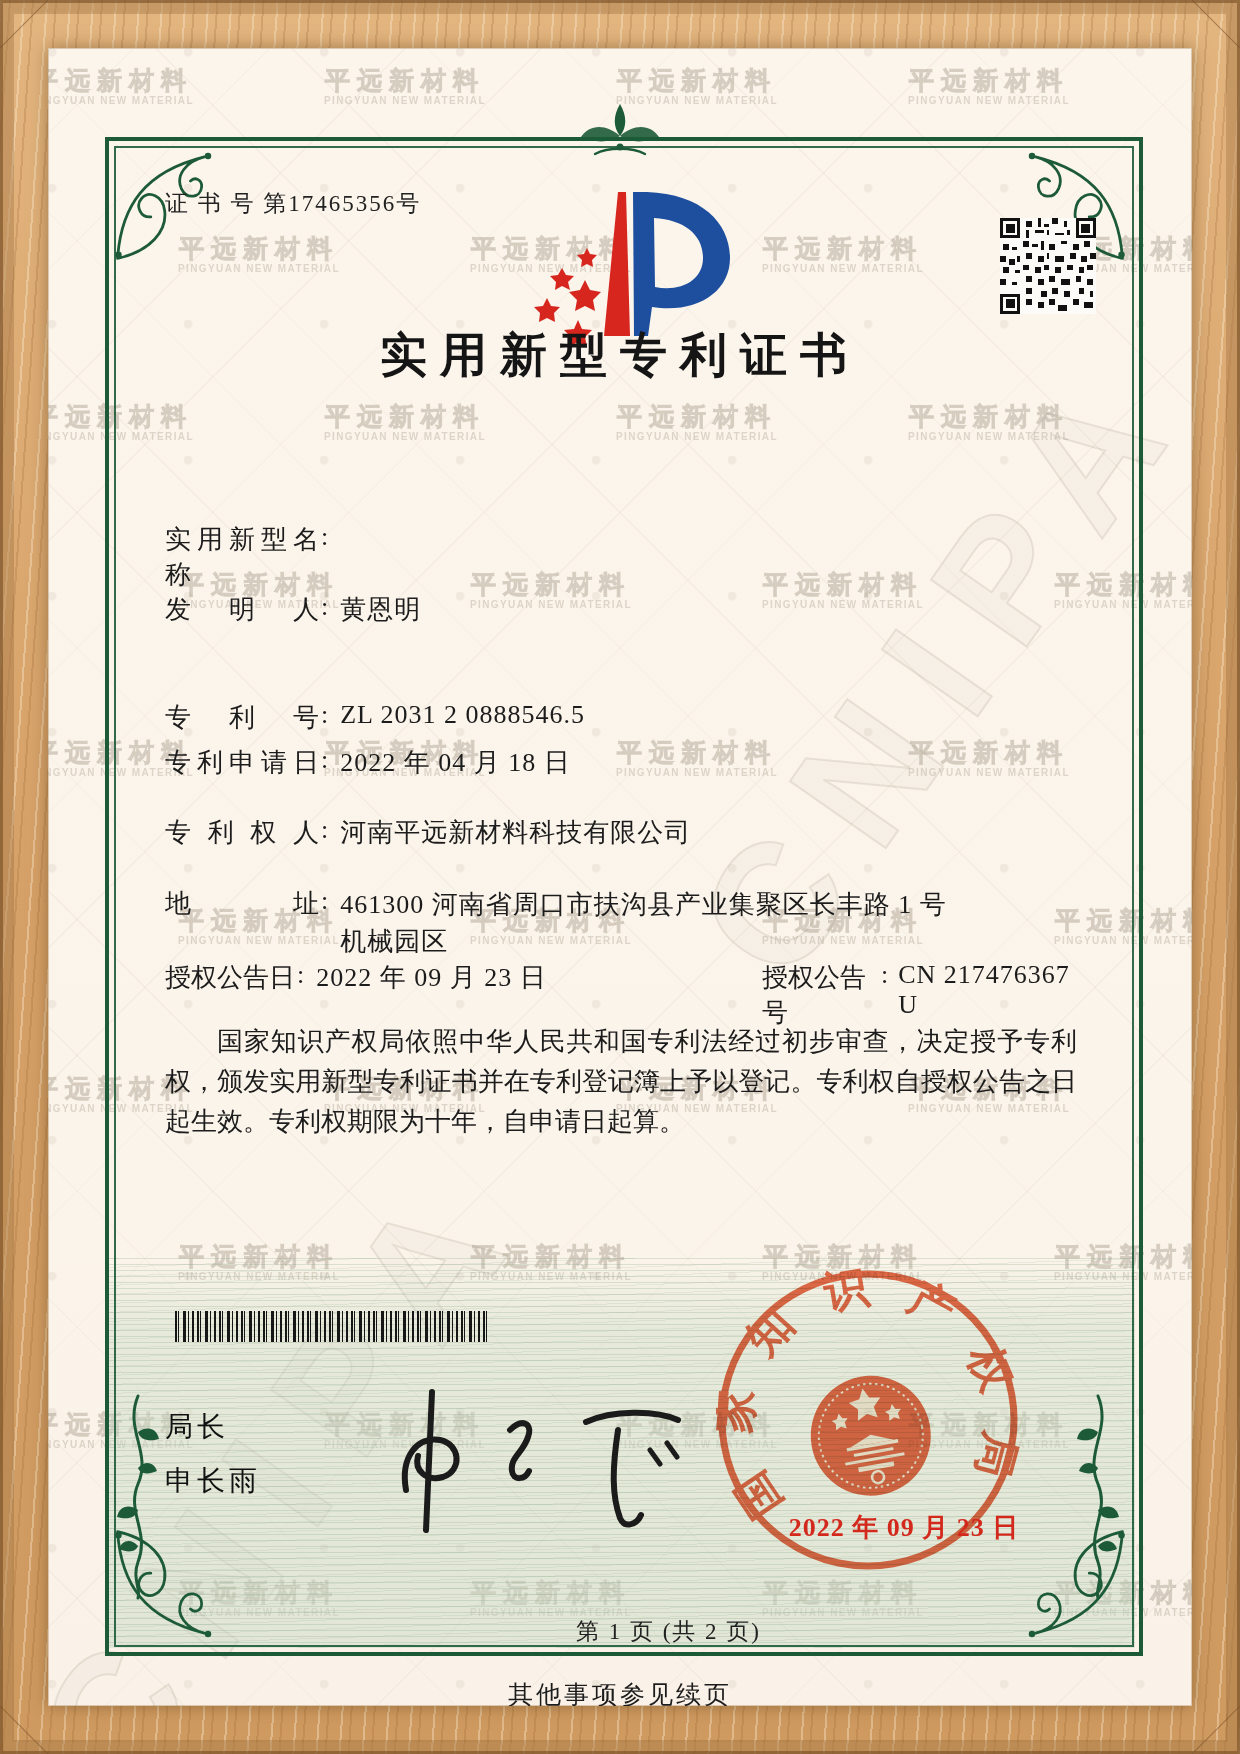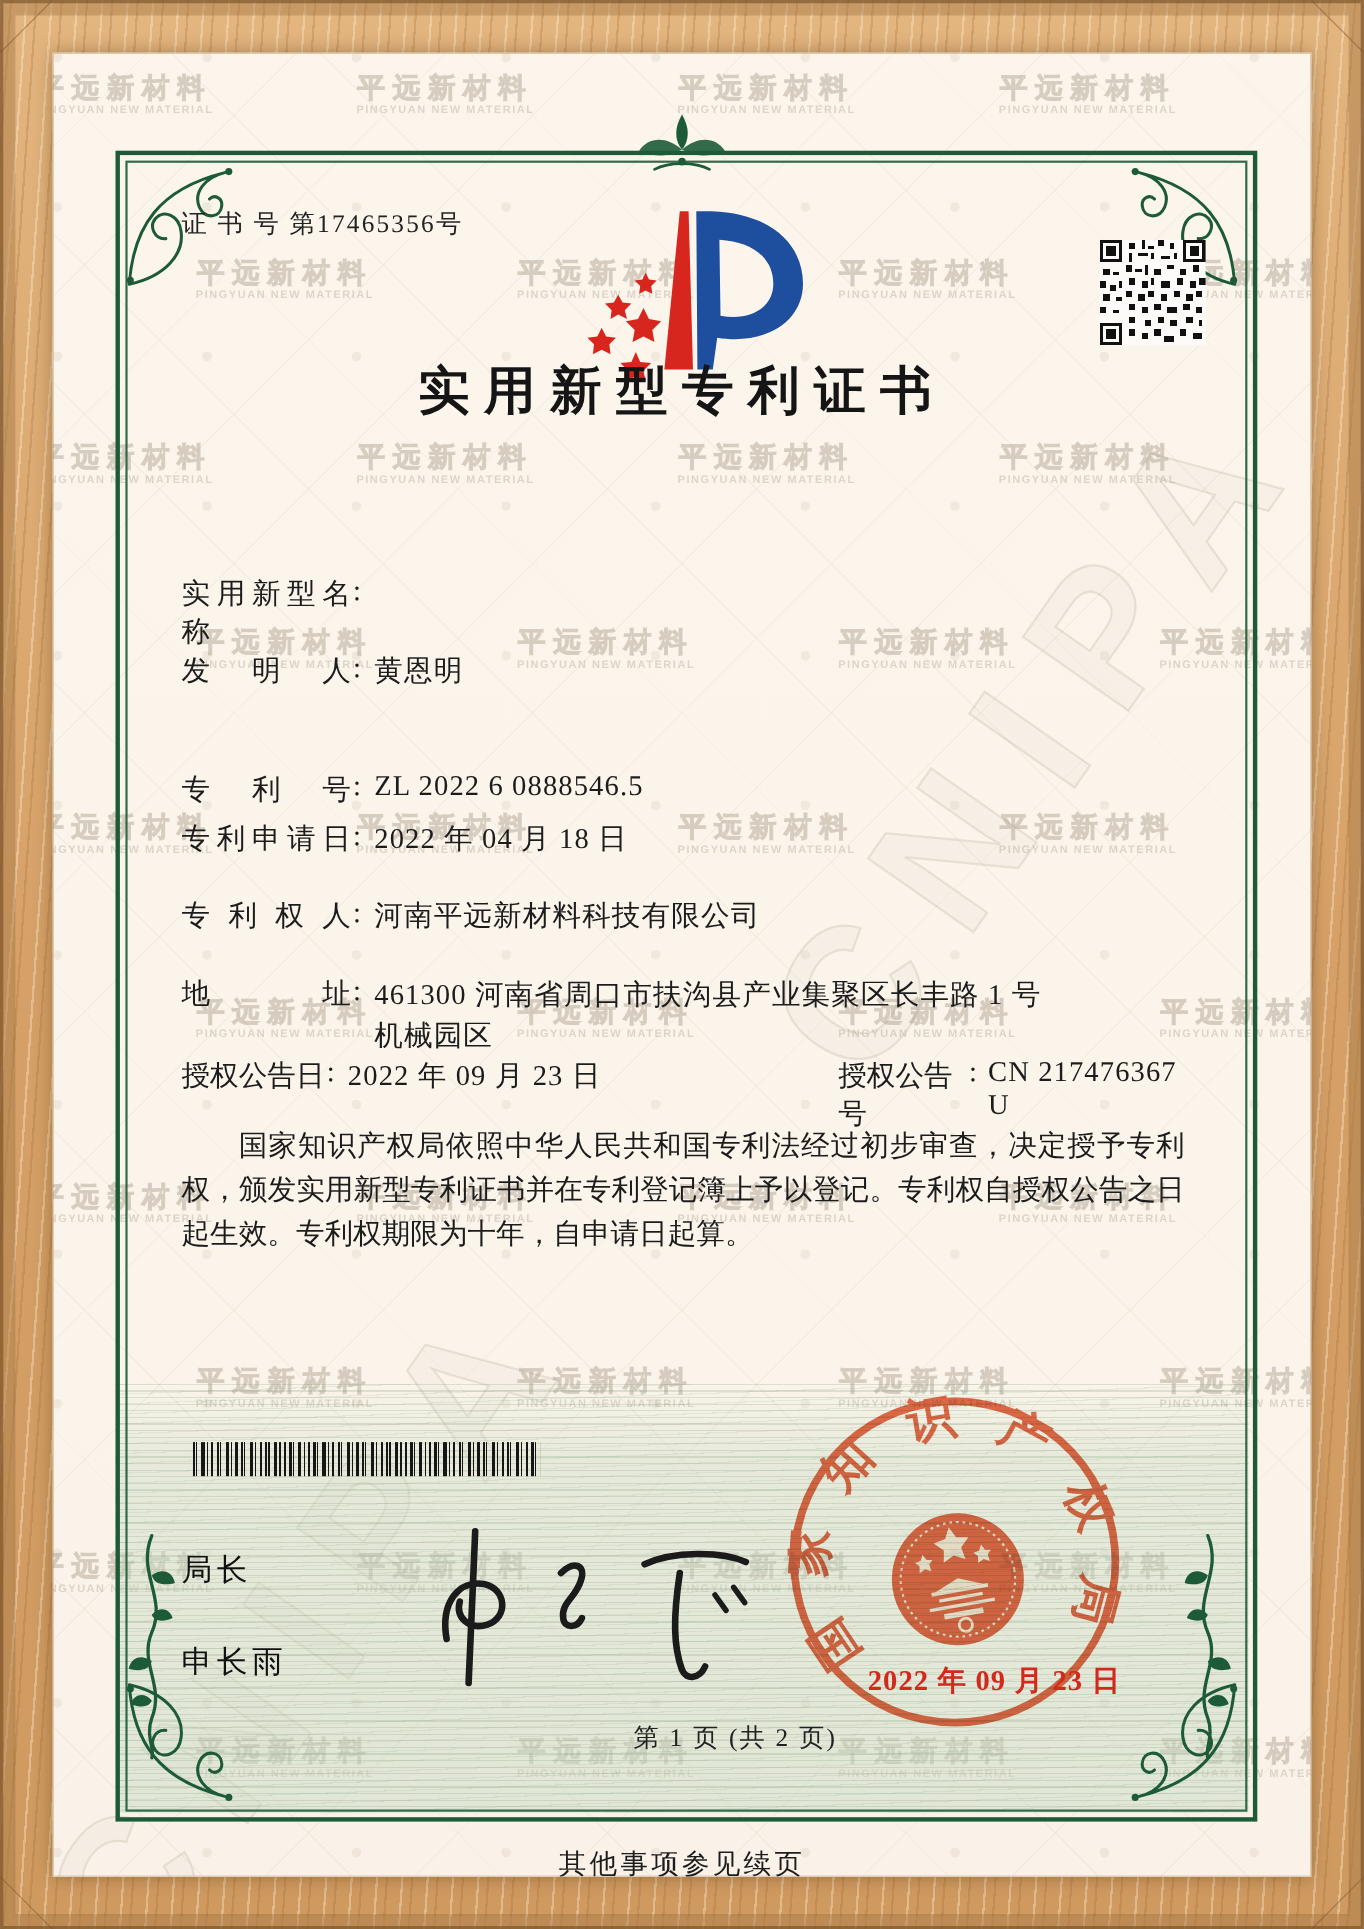--- a/index.html
+++ b/index.html
@@ -75,21 +75,21 @@
      repeating-linear-gradient(90deg,#161616 0 2px,transparent 2px 3px,#161616 3px 4px,transparent 4px 8px,
        #161616 8px 11px,transparent 11px 13px,#161616 13px 14px,transparent 14px 17px,
        #161616 17px 19px,transparent 19px 22px);}
   .signer{position:absolute;left:117px;font-size:28px;color:#111;letter-spacing:4px;}
   .sig{position:absolute;left:312px;top:1330px;width:340px;height:160px;color:#1b1b1b;}
   .sig path{fill:none;stroke:currentColor;stroke-width:6;stroke-linecap:round;stroke-linejoin:round;}
 
   .seal{position:absolute;left:668px;top:1220px;width:304px;height:304px;mix-blend-mode:multiply;opacity:.93;}
   .seal-date{position:absolute;left:716px;top:1462px;width:280px;text-align:center;
     font-size:26px;font-weight:700;color:var(--date-red);letter-spacing:1px;}
-  .page-footer{position:absolute;left:57px;top:1516px;width:1127px;text-align:center;
+  .page-footer{position:absolute;left:57px;top:1568px;width:1127px;text-align:center;
     font-size:23px;color:#222;letter-spacing:2px;}
   .cont-note{position:absolute;left:0;top:1630px;width:100%;text-align:center;
     font-size:25px;color:#1c1c1c;letter-spacing:3px;}
 </style>
 </head>
 <body>
 
 <div class="page">
   <div class="miter tl"></div>
   <div class="miter tr"></div>
@@ -381,21 +381,21 @@
         <span class="fcolon">:</span>
     </div>
     <div class="frow" style="top:544px;">
       <span class="flabel">发明人</span>
         <span class="fcolon">:</span>
         <span class="fvalue">黄恩明</span>
     </div>
     <div class="frow" style="top:652px;">
       <span class="flabel">专利号</span>
         <span class="fcolon">:</span>
-        <span class="fvalue">ZL 2022 6 0888546.5</span>
+        <span class="fvalue">ZL 2031 2 0888546.5</span>
     </div>
     <div class="frow" style="top:697px;">
       <span class="flabel">专利申请日</span>
         <span class="fcolon">:</span>
         <span class="fvalue">2022 年 04 月 18 日</span>
     </div>
     <div class="frow" style="top:767px;">
       <span class="flabel">专利权人</span>
         <span class="fcolon">:</span>
         <span class="fvalue">河南平远新材料科技有限公司</span>
@@ -416,21 +416,21 @@
       </span>
     </div>
 
     <div class="paras">
       <p>国家知识产权局依照中华人民共和国专利法经过初步审查，决定授予专利权，颁发实用新型专利证书并在专利登记簿上予以登记。专利权自授权公告之日起生效。专利权期限为十年，自申请日起算。</p>
     </div>
 
     <div class="barcode"></div>
 
     <div class="signer" style="top:1360px;">局长</div>
-    <div class="signer" style="top:1444px;">申长雨</div>
+    <div class="signer" style="top:1414px;">申长雨</div>
 
     <div class="sig">
       <svg width="340" height="160" viewBox="0 0 340 160">
         <path d="M46,112 C40,78 58,58 80,62 C100,66 103,92 83,99 C66,104 54,92 58,78"></path>
         <path d="M72,14 C70,60 68,112 66,152"></path>
         <path d="M150,52 C162,40 173,45 168,59 C163,75 150,79 152,93 C153,103 165,102 169,93"></path>
         <path d="M226,44 C252,32 296,32 318,42"></path>
         <path d="M258,52 C252,92 252,118 260,140 C264,150 276,148 281,137"></path>
         <path d="M290,72 l10,14 M307,65 l10,14" style="stroke-width:5"></path>
       </svg>

